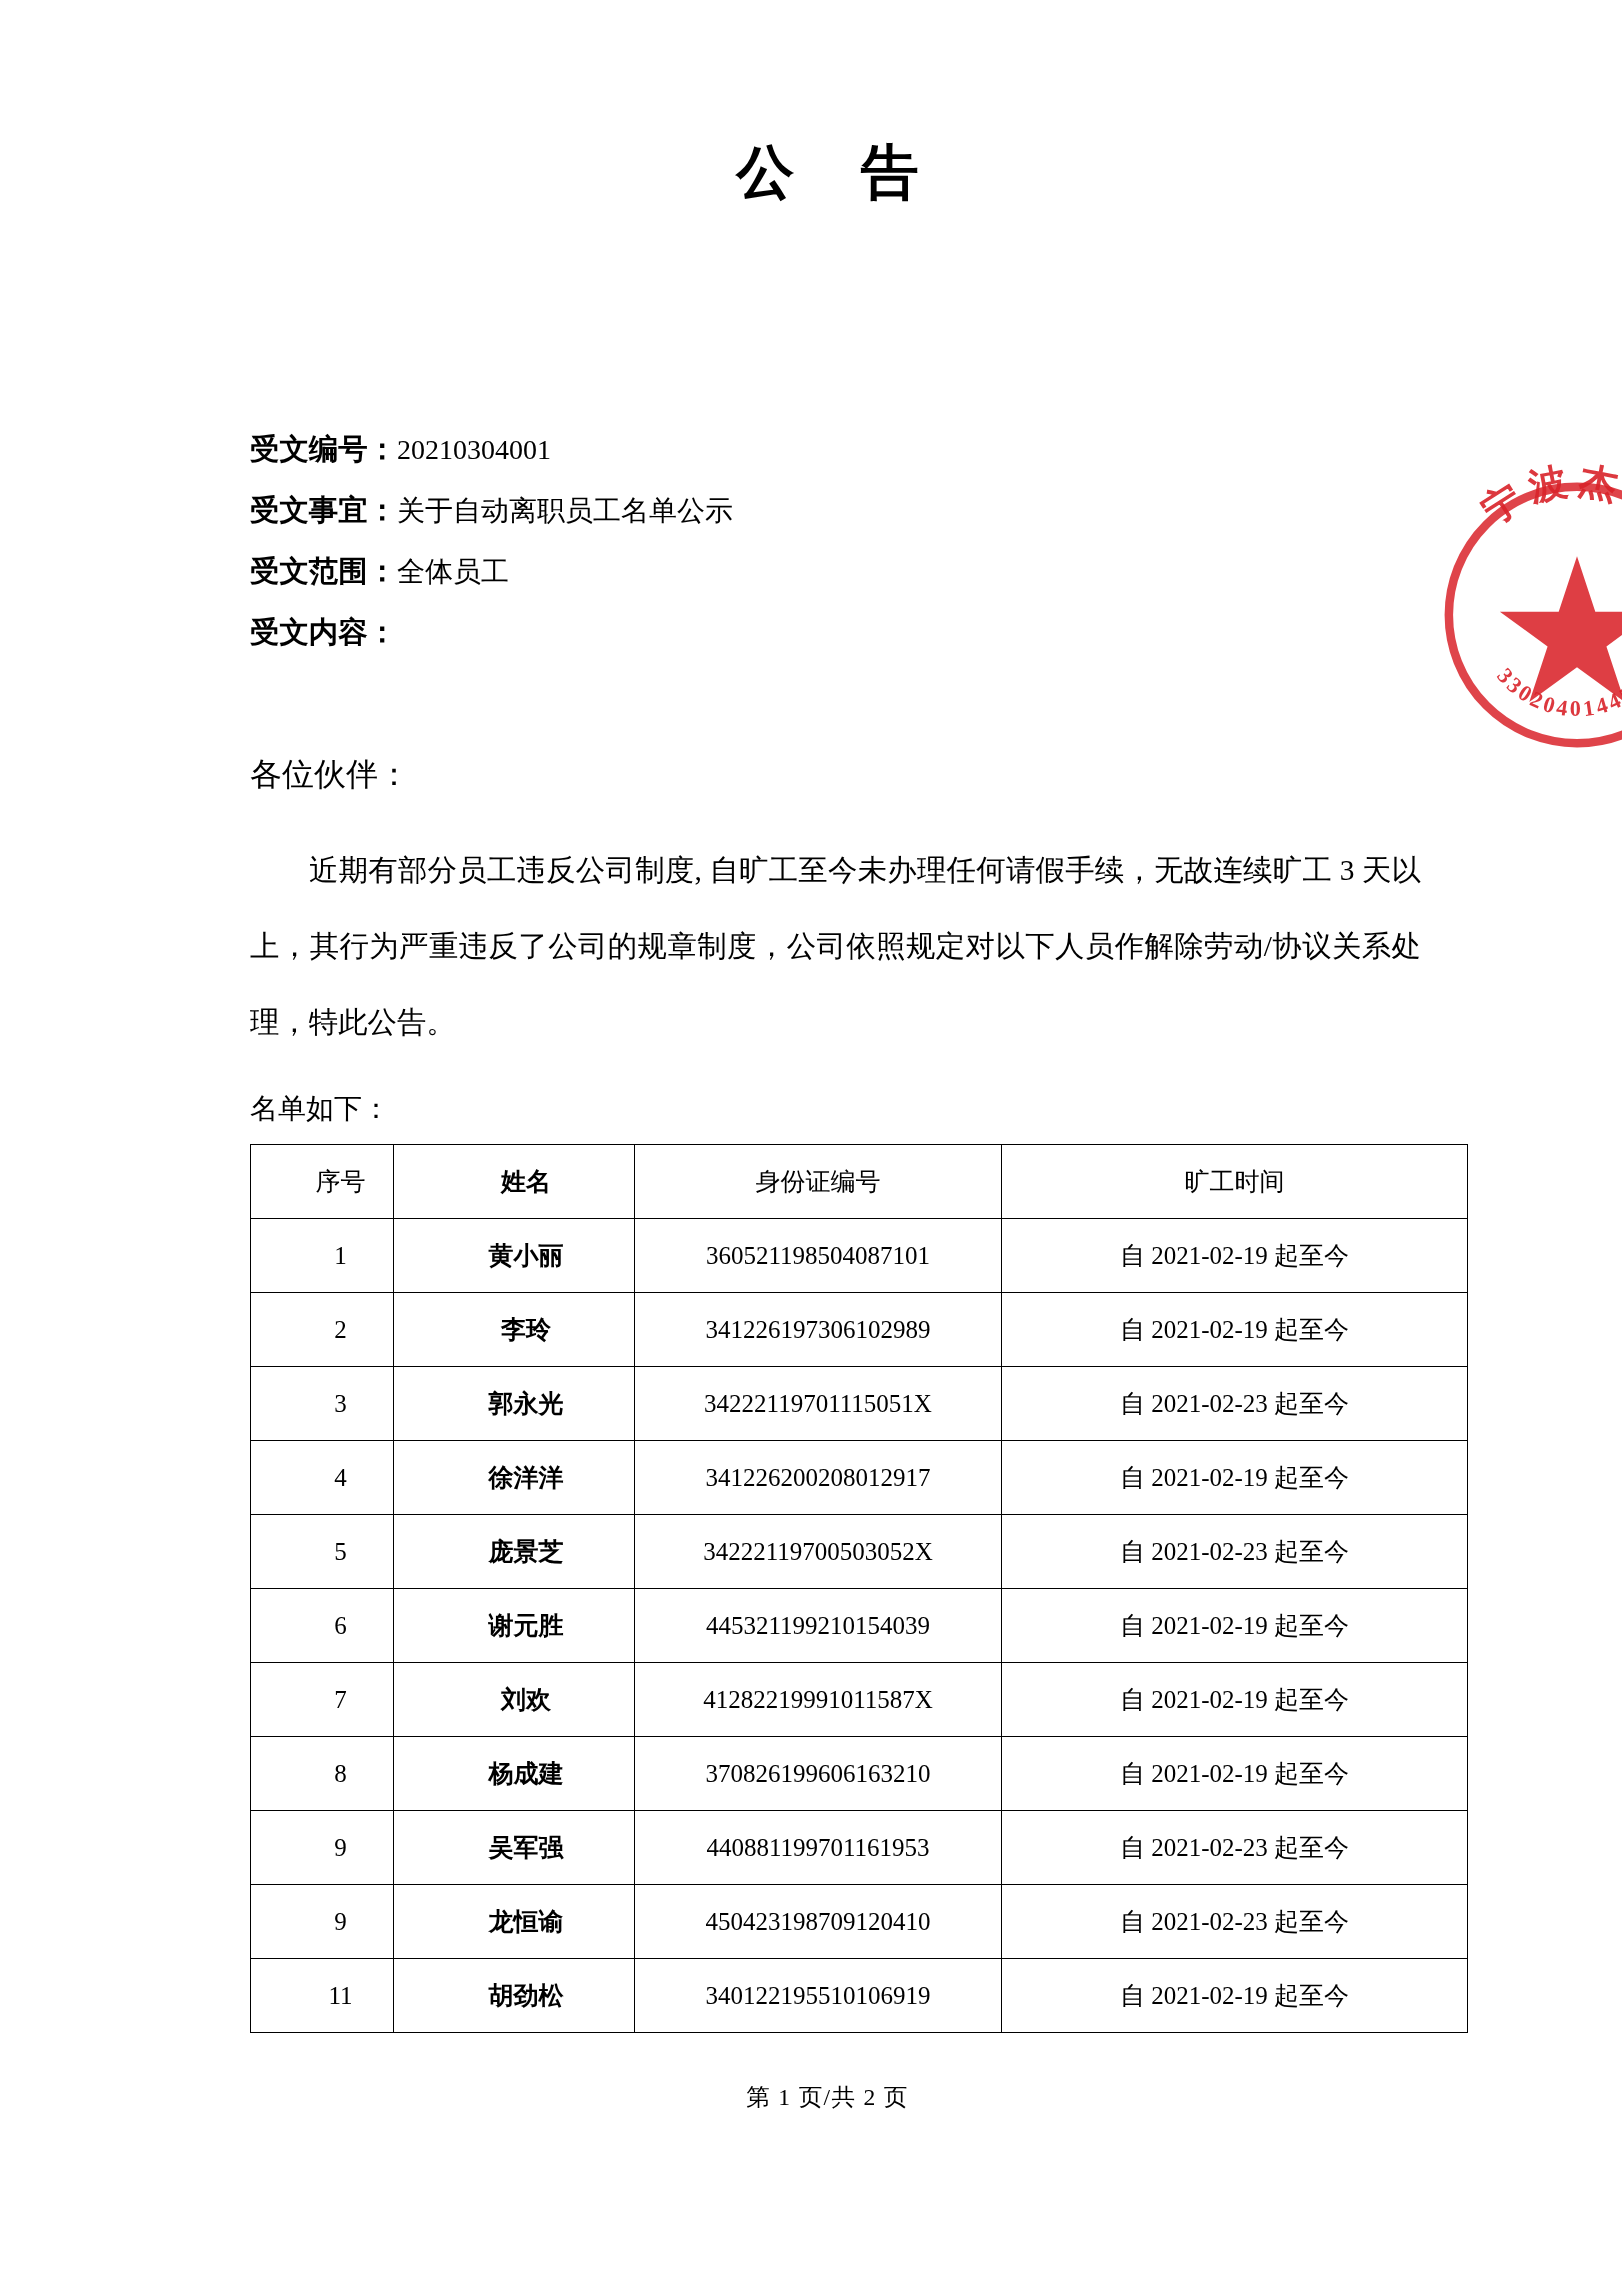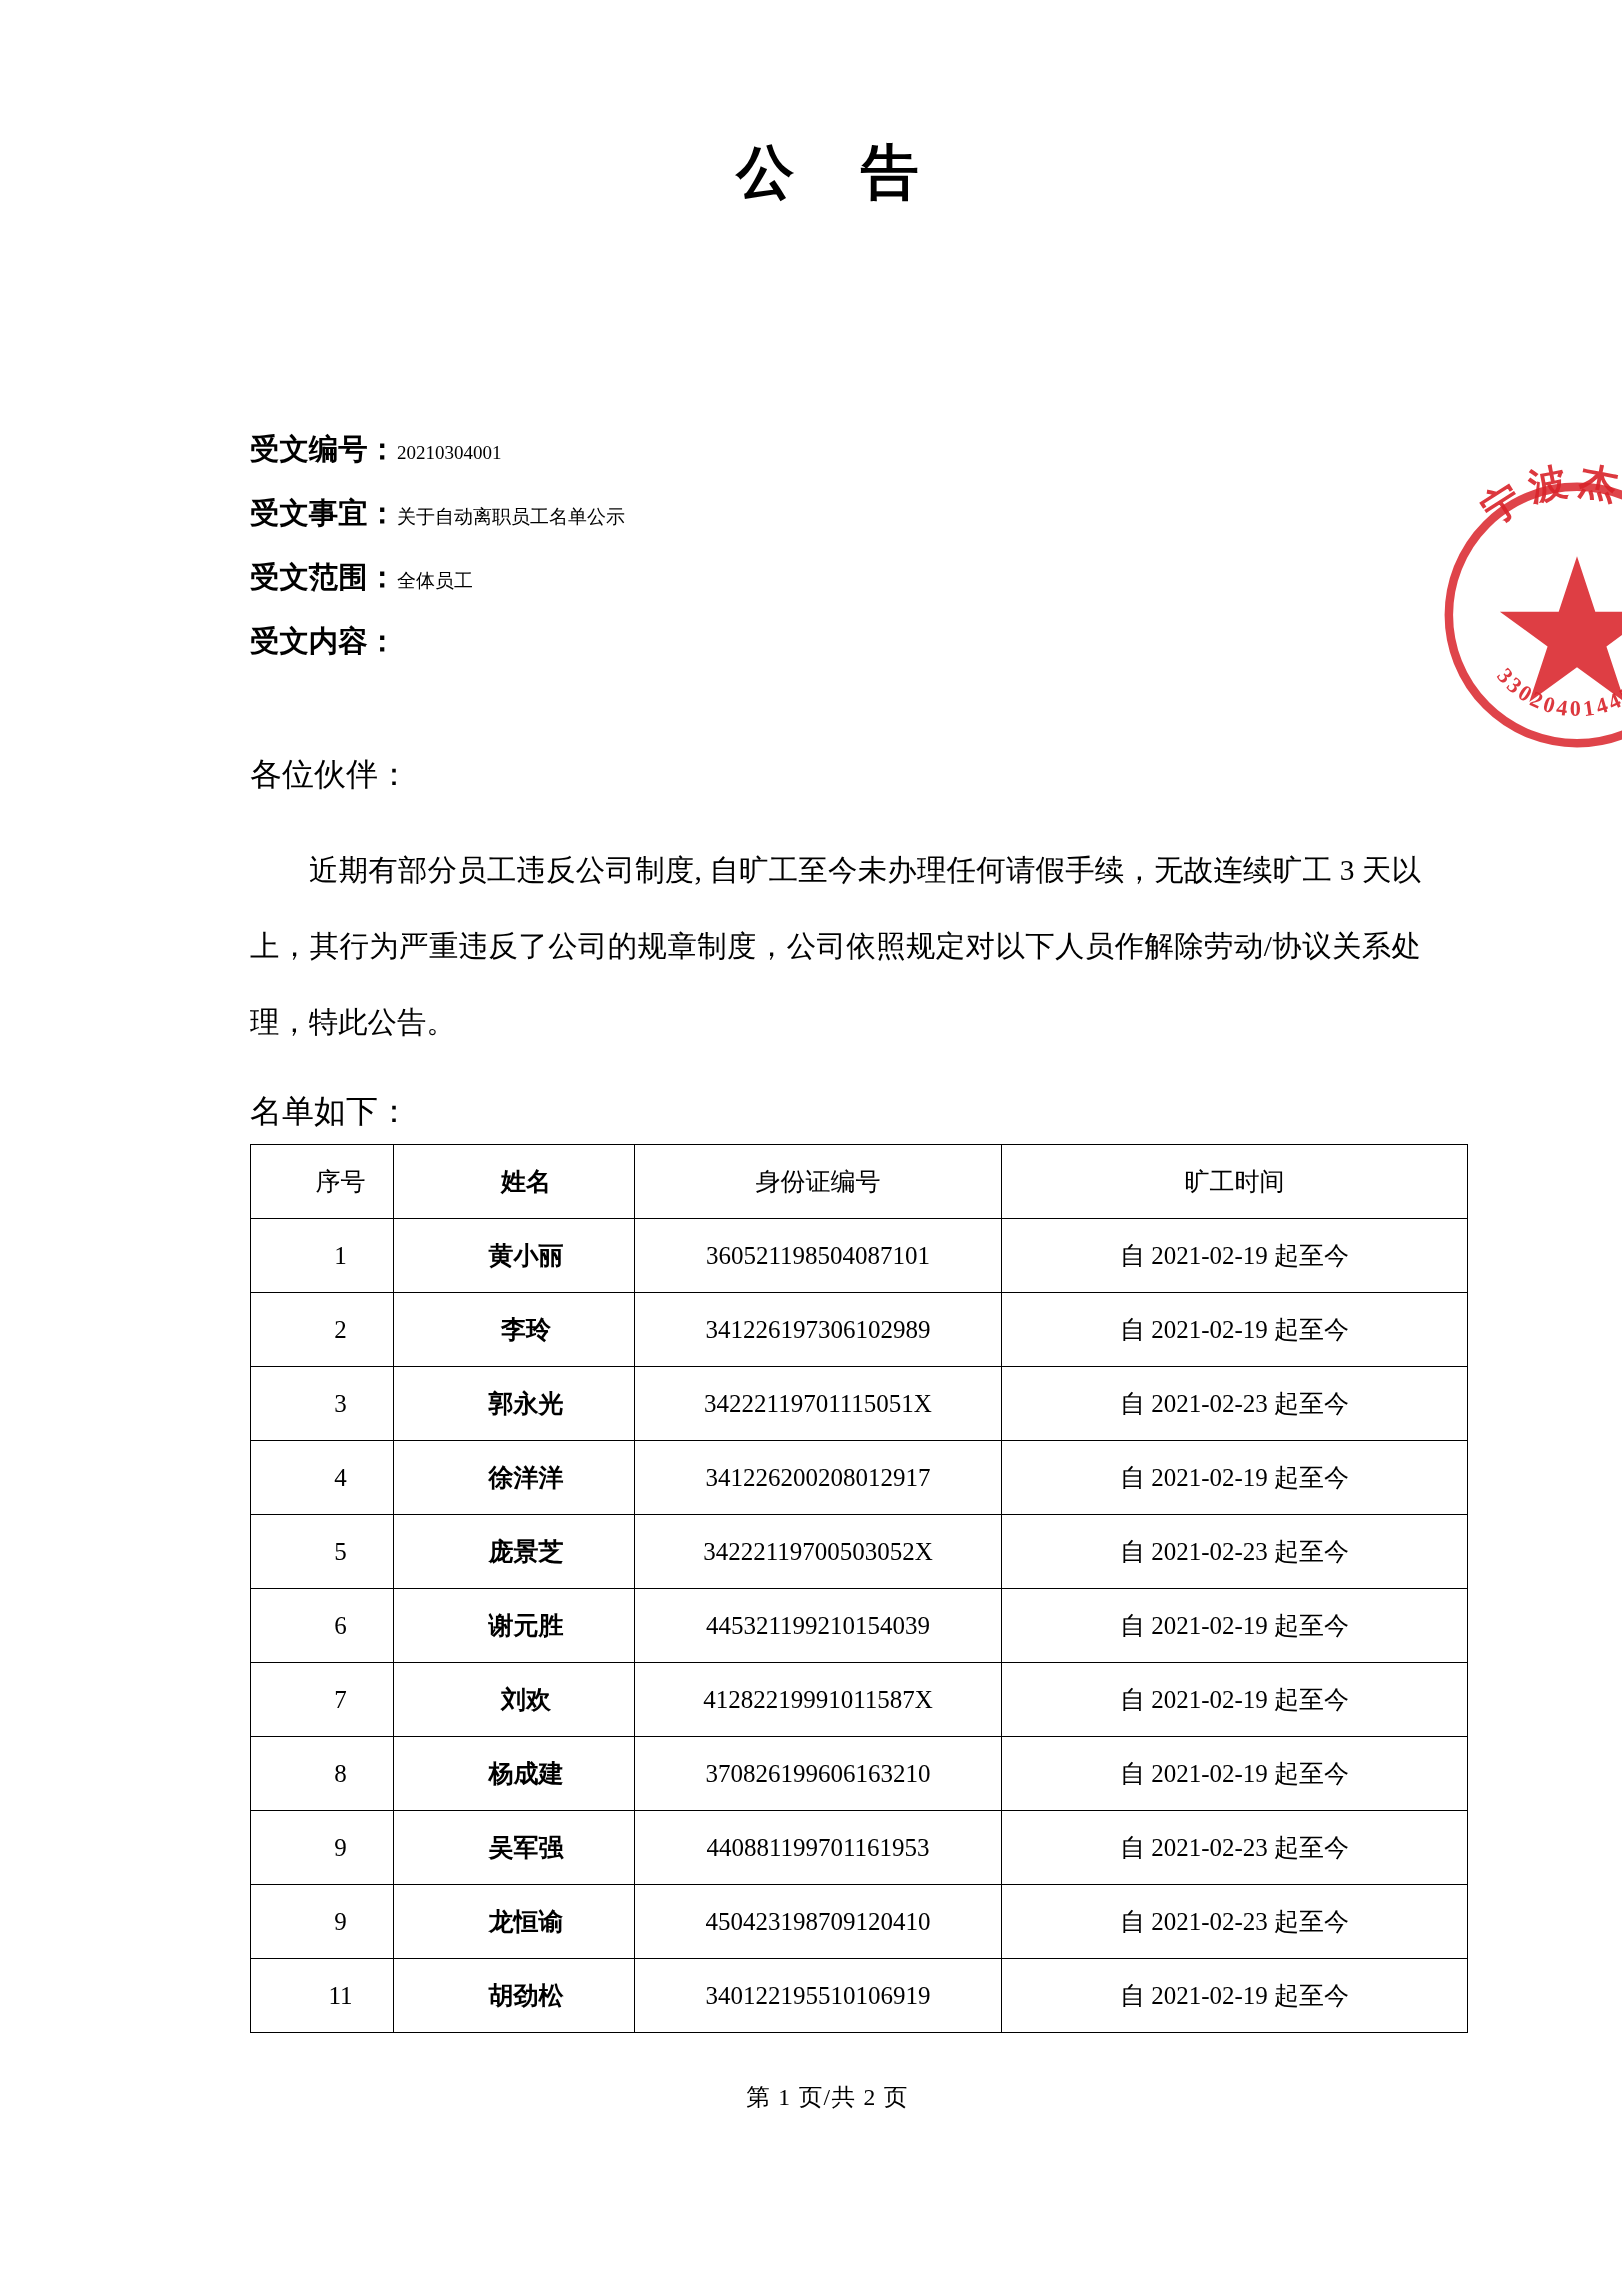--- a/index.html
+++ b/index.html
@@ -44,21 +44,21 @@
     font-size: 29.4px;
     line-height: 60px;
     white-space: nowrap;
   }
   .meta-label {
     font-weight: bold;
     font-size: 29.4px;
   }
   .meta-value {
     font-weight: normal;
-    font-size: 19px;
+    font-size: 28px;
   }
   .salutation {
     position: absolute;
     left: 234px;
     top: 753px;
     font-size: 32px;
   }
   .body-text {
     position: absolute;
     left: 234px;
@@ -67,21 +67,21 @@
     font-size: 29.4px;
     line-height: 76px;
     text-align: justify;
     text-justify: inter-ideograph;
     text-indent: 59px;
   }
   .list-label {
     position: absolute;
     left: 234px;
     top: 1090px;
-    font-size: 32px;
+    font-size: 28px;
   }
   table.name-table {
     position: absolute;
     left: 234px;
     top: 1144px;
     width: 1152px;
     border-collapse: collapse;
     table-layout: fixed;
   }
   table.name-table td, table.name-table th {

